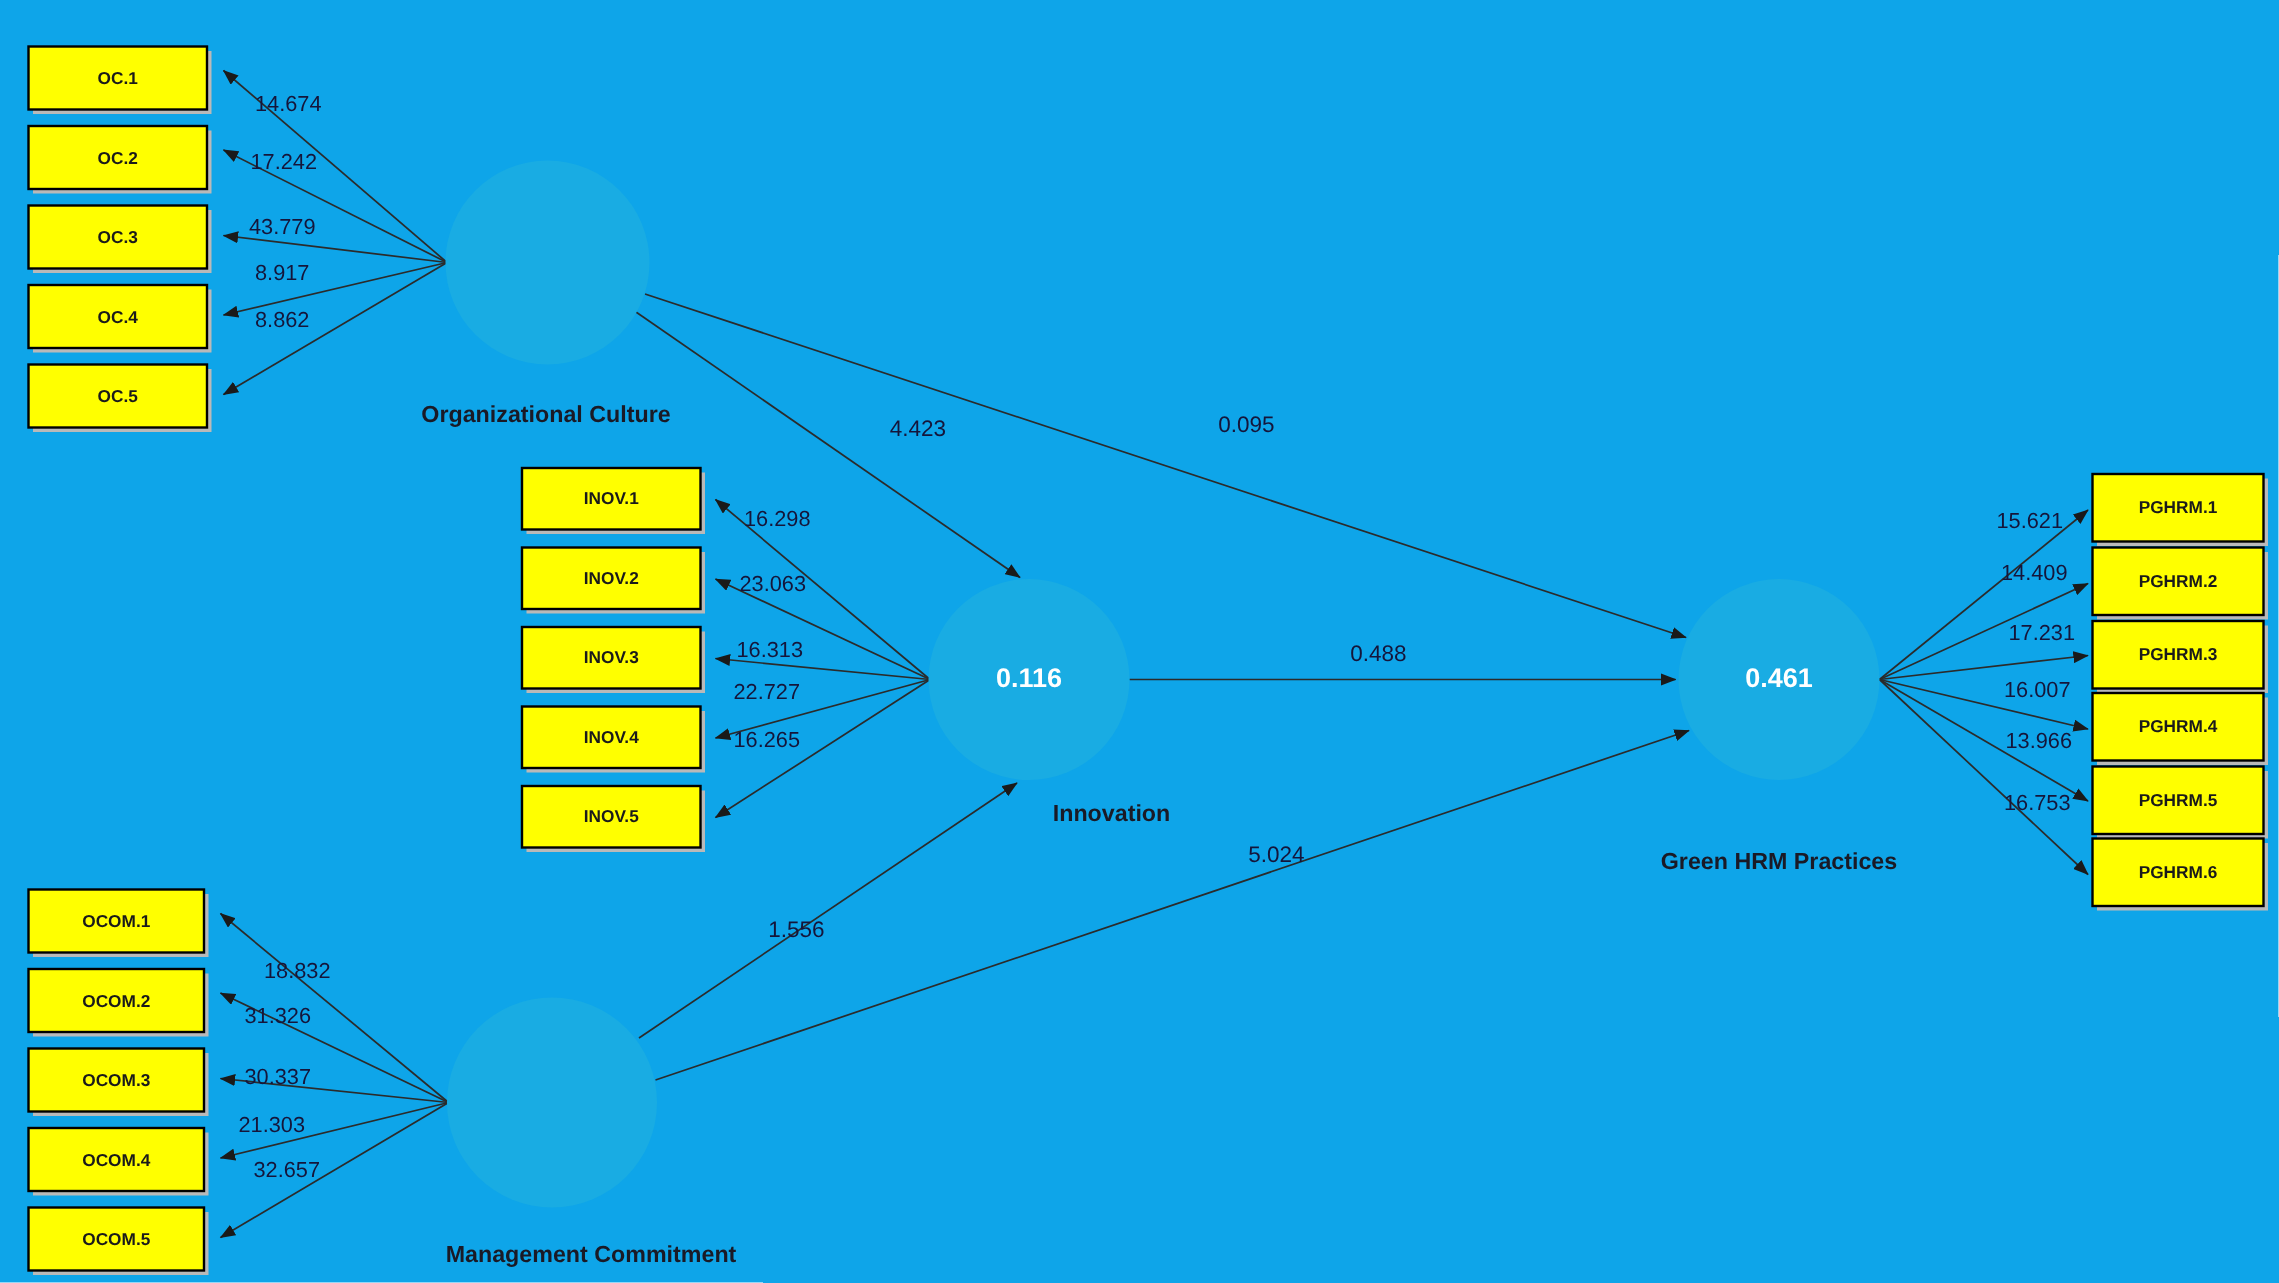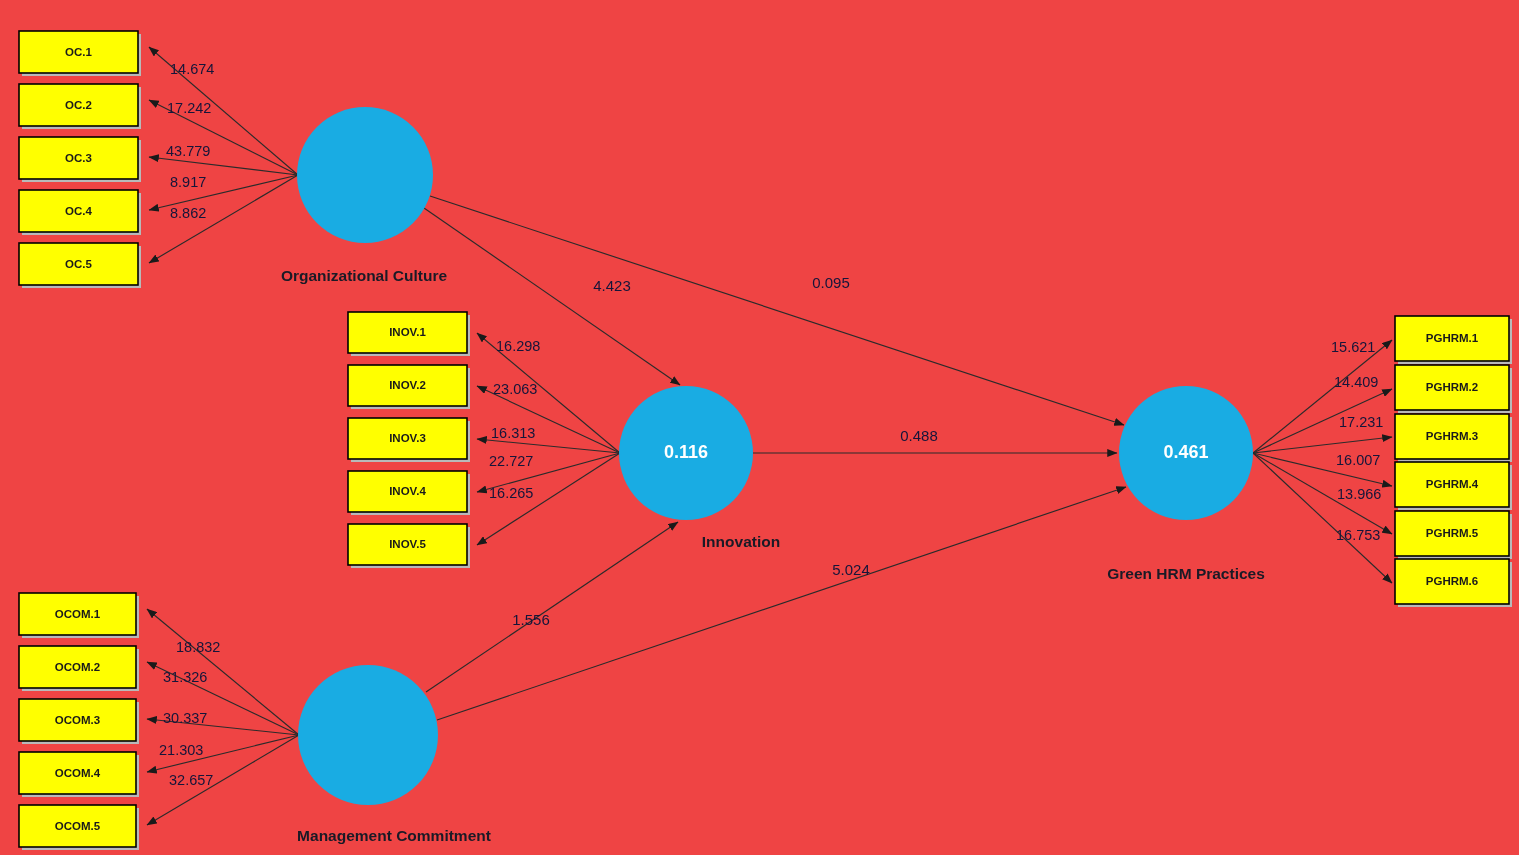--- a/index.html
+++ b/index.html
@@ -10,21 +10,21 @@
   body {
     width: 1519px;
     height: 855px;
     overflow: hidden;
     font-family: "Liberation Sans", sans-serif;
   }
   #diagram-root {
     position: relative;
     width: 1519px;
     height: 855px;
-    background: #ef4444;
+    background: #0ea5e9;
   }
   svg#sem-canvas {
     position: absolute;
     top: 0;
     left: 0;
     width: 1519px;
     height: 855px;
   }
   .indicator-box-rect {
     fill: #ffff00;

